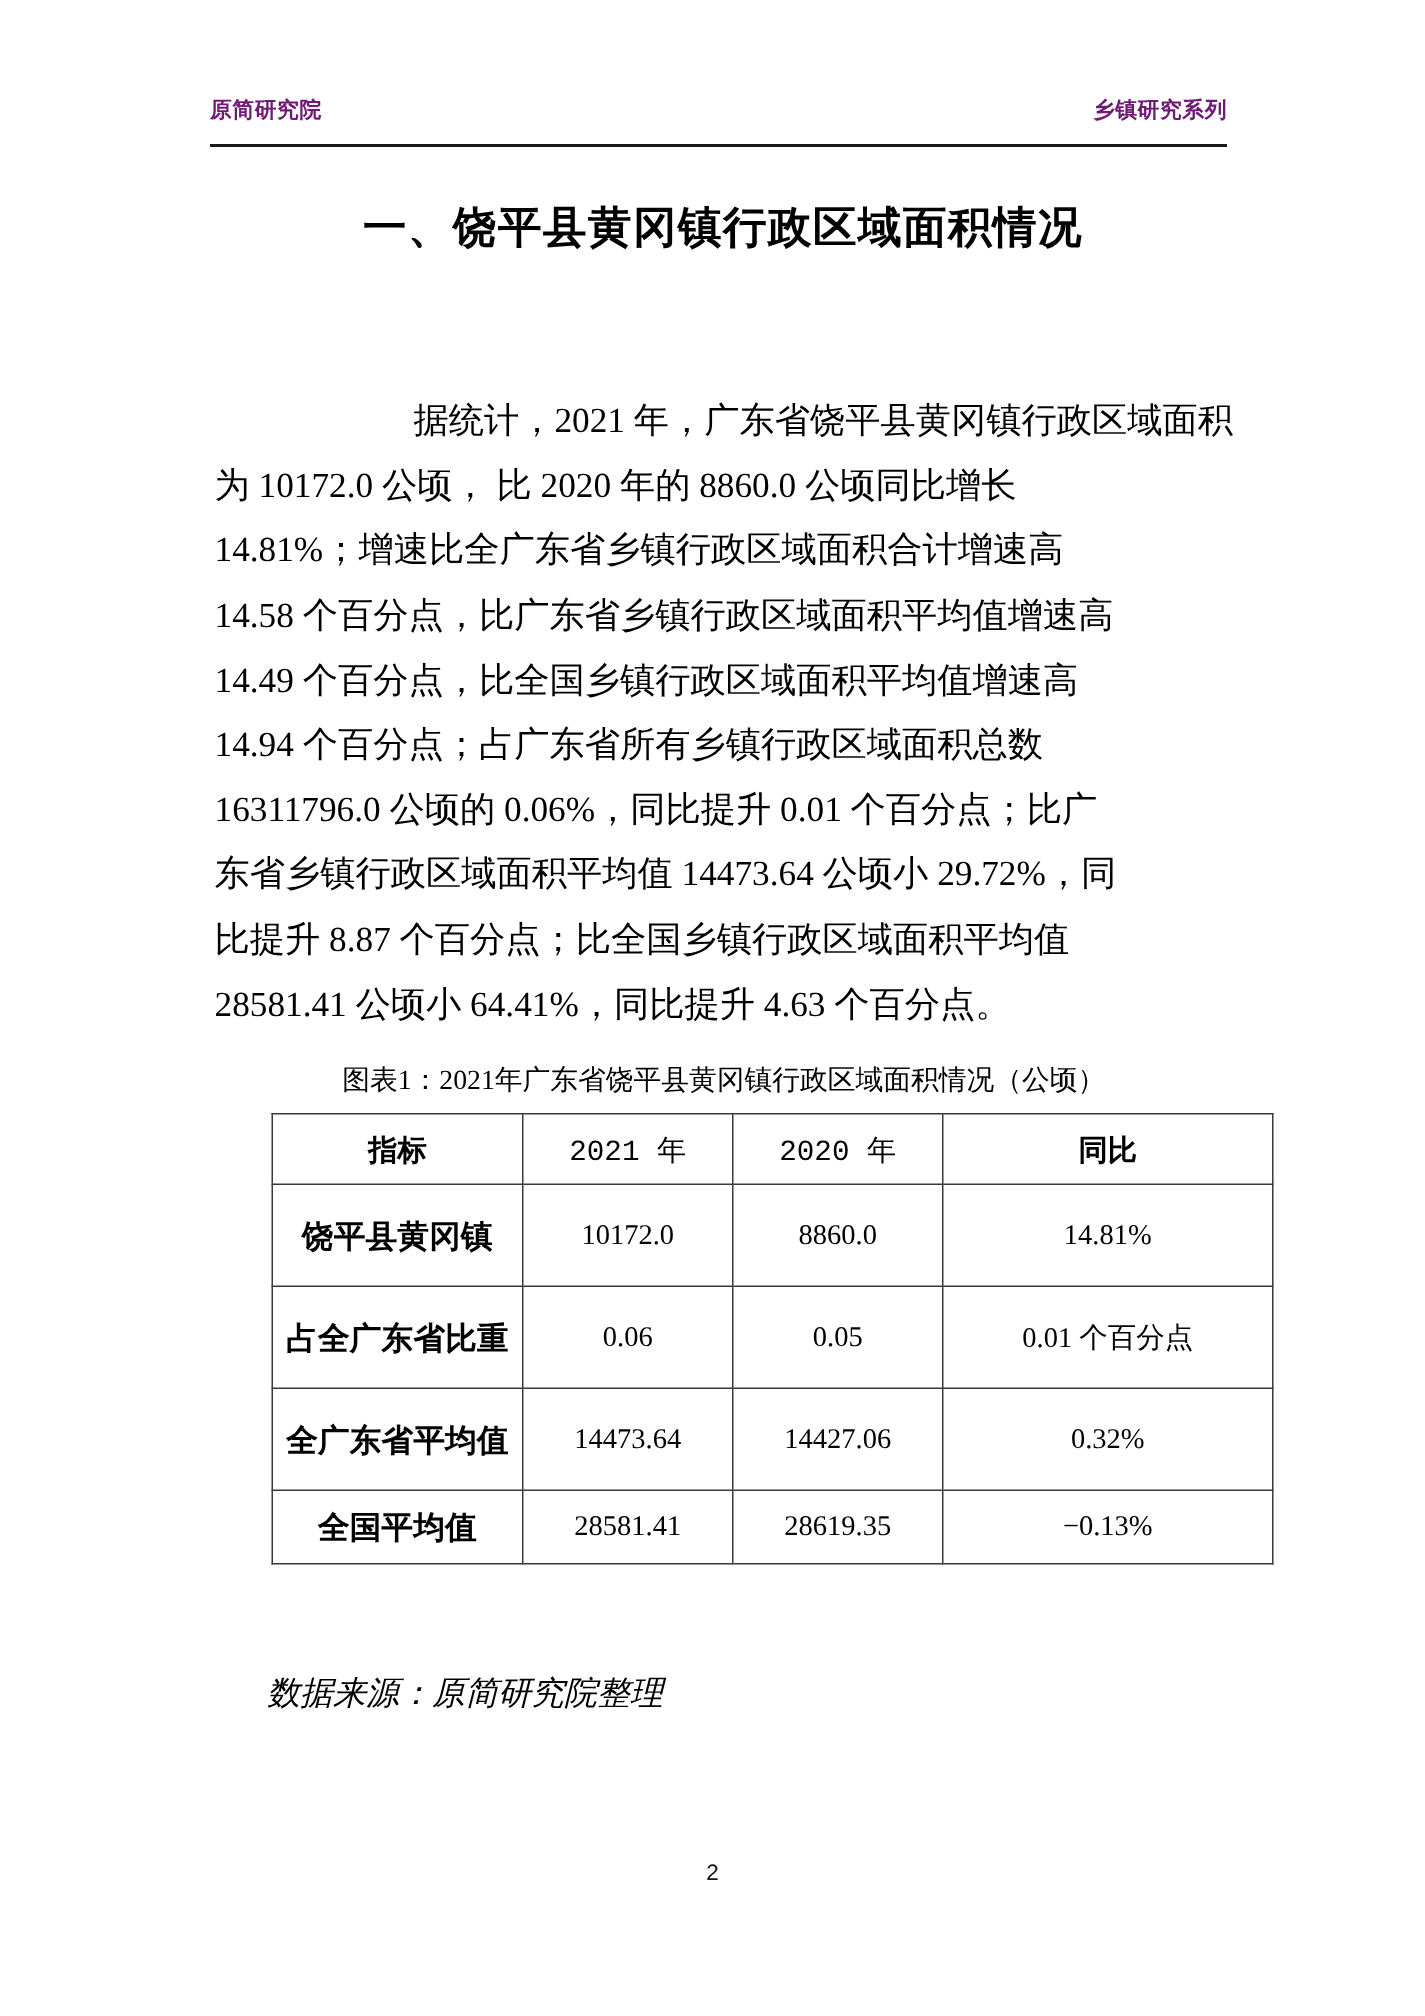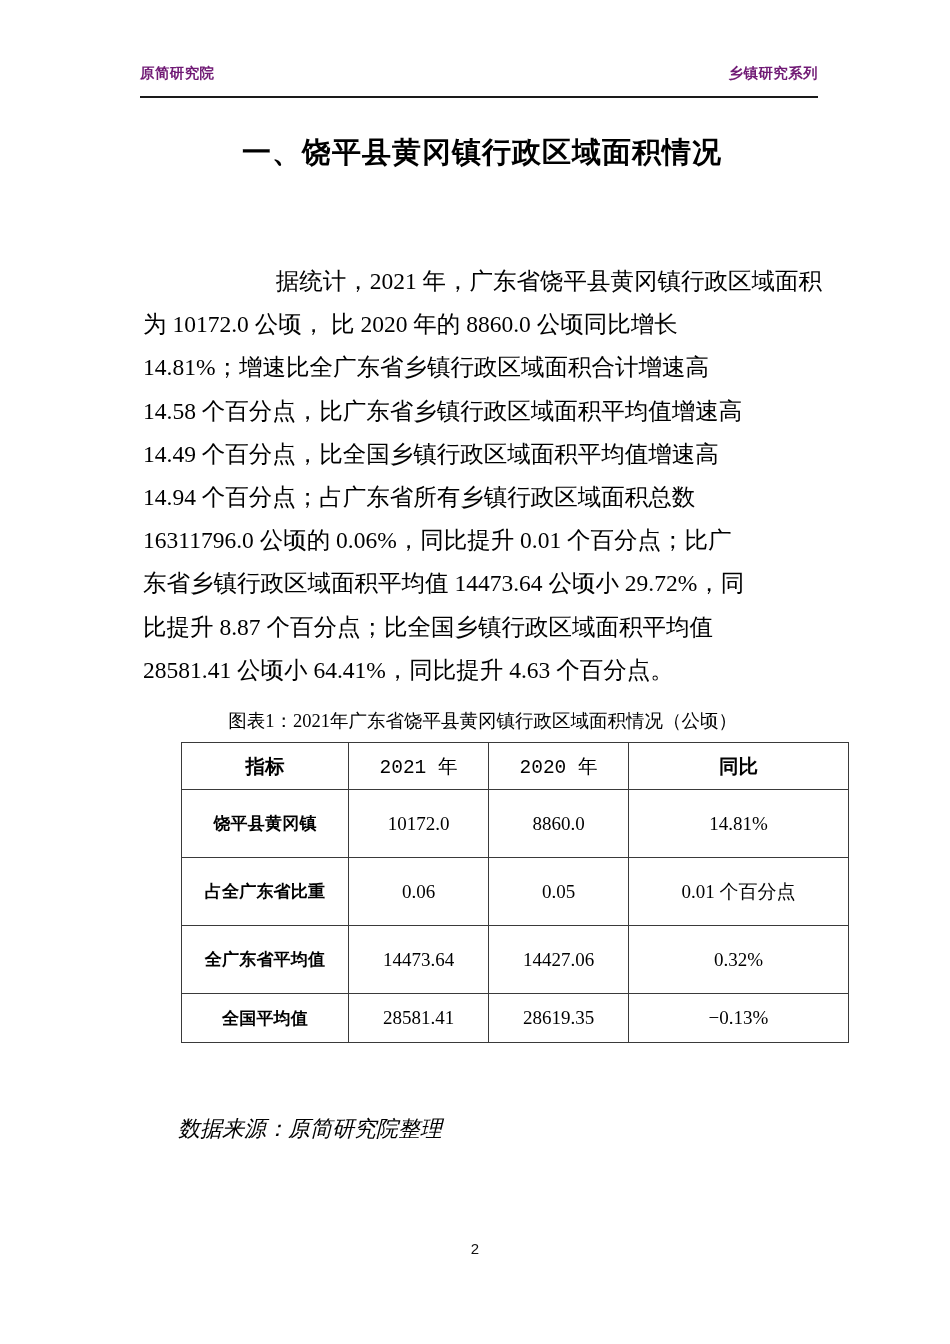--- a/index.html
+++ b/index.html
@@ -130,21 +130,21 @@
     font-family: Liberation Mono, monospace;
     font-weight: normal;
     font-size: 19.5px;
   }
   .data-table tbody td {
     font-size: 19px;
   }
   .data-table tbody td.label {
     font-family: "Liberation Sans", "DejaVu Sans", sans-serif;
     font-weight: bold;
-    font-size: 17px;
+    font-size: 21px;
     letter-spacing: 0.2px;
   }
   .data-table tbody tr.r-tall td { height: 68px; }
   .data-table tbody tr.r-short td { height: 49px; }
 
   
   .source-note {
     position: absolute;
     left: 178px;
     top: 1116px;

